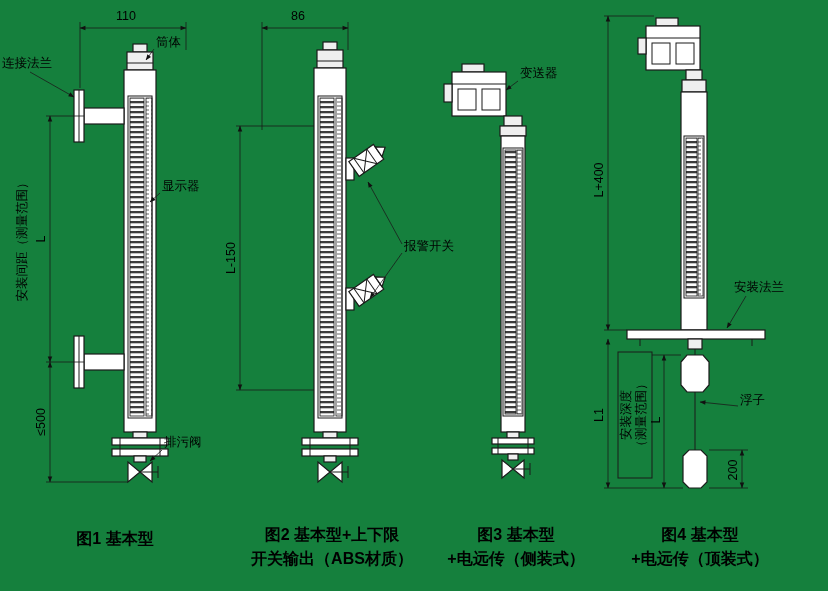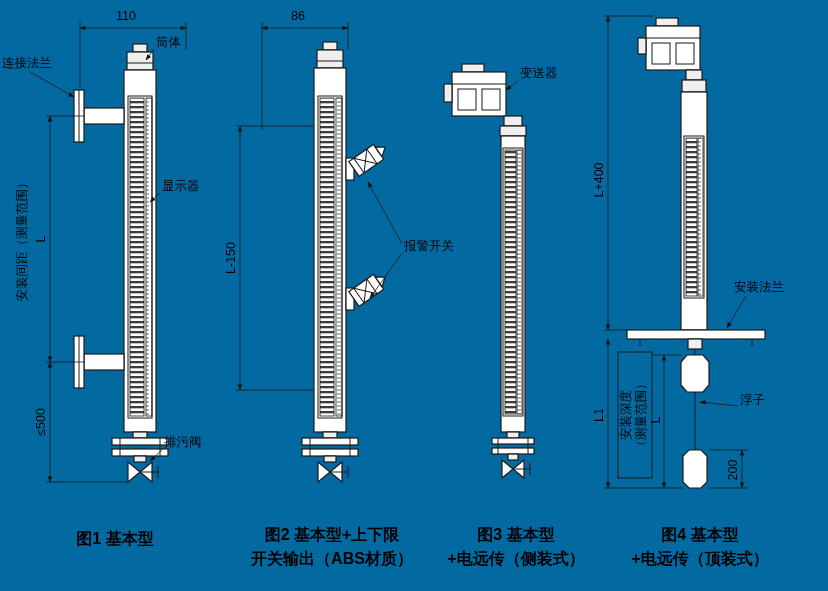--- a/index.html
+++ b/index.html
@@ -1,16 +1,16 @@
 <!DOCTYPE html>
 <html><head>
 <meta charset="utf-8">
 <style>
   html,body{margin:0;padding:0;background:#fff;}
-  .page{position:relative;width:828px;height:591px;background:#0369a1;overflow:hidden;}
+  .page{position:relative;width:828px;height:591px;background:#15803d;overflow:hidden;}
   svg{display:block;}
   .outline{fill:#ffffff;stroke:#1a1a1a;stroke-width:1.2;}
   .shade{fill:#efefef;stroke:#1a1a1a;stroke-width:1.2;}
   .thin{fill:none;stroke:#1a1a1a;stroke-width:1;}
   .dim{fill:none;stroke:#1a1a1a;stroke-width:0.8;}
   .lead{fill:none;stroke:#1a1a1a;stroke-width:0.8;}
   .lbl{font-family:"Liberation Sans",sans-serif;font-size:12.5px;fill:#000;}
   .cap{font-family:"Liberation Sans",sans-serif;font-size:16px;font-weight:bold;fill:#000;}
 </style>
 </head>

